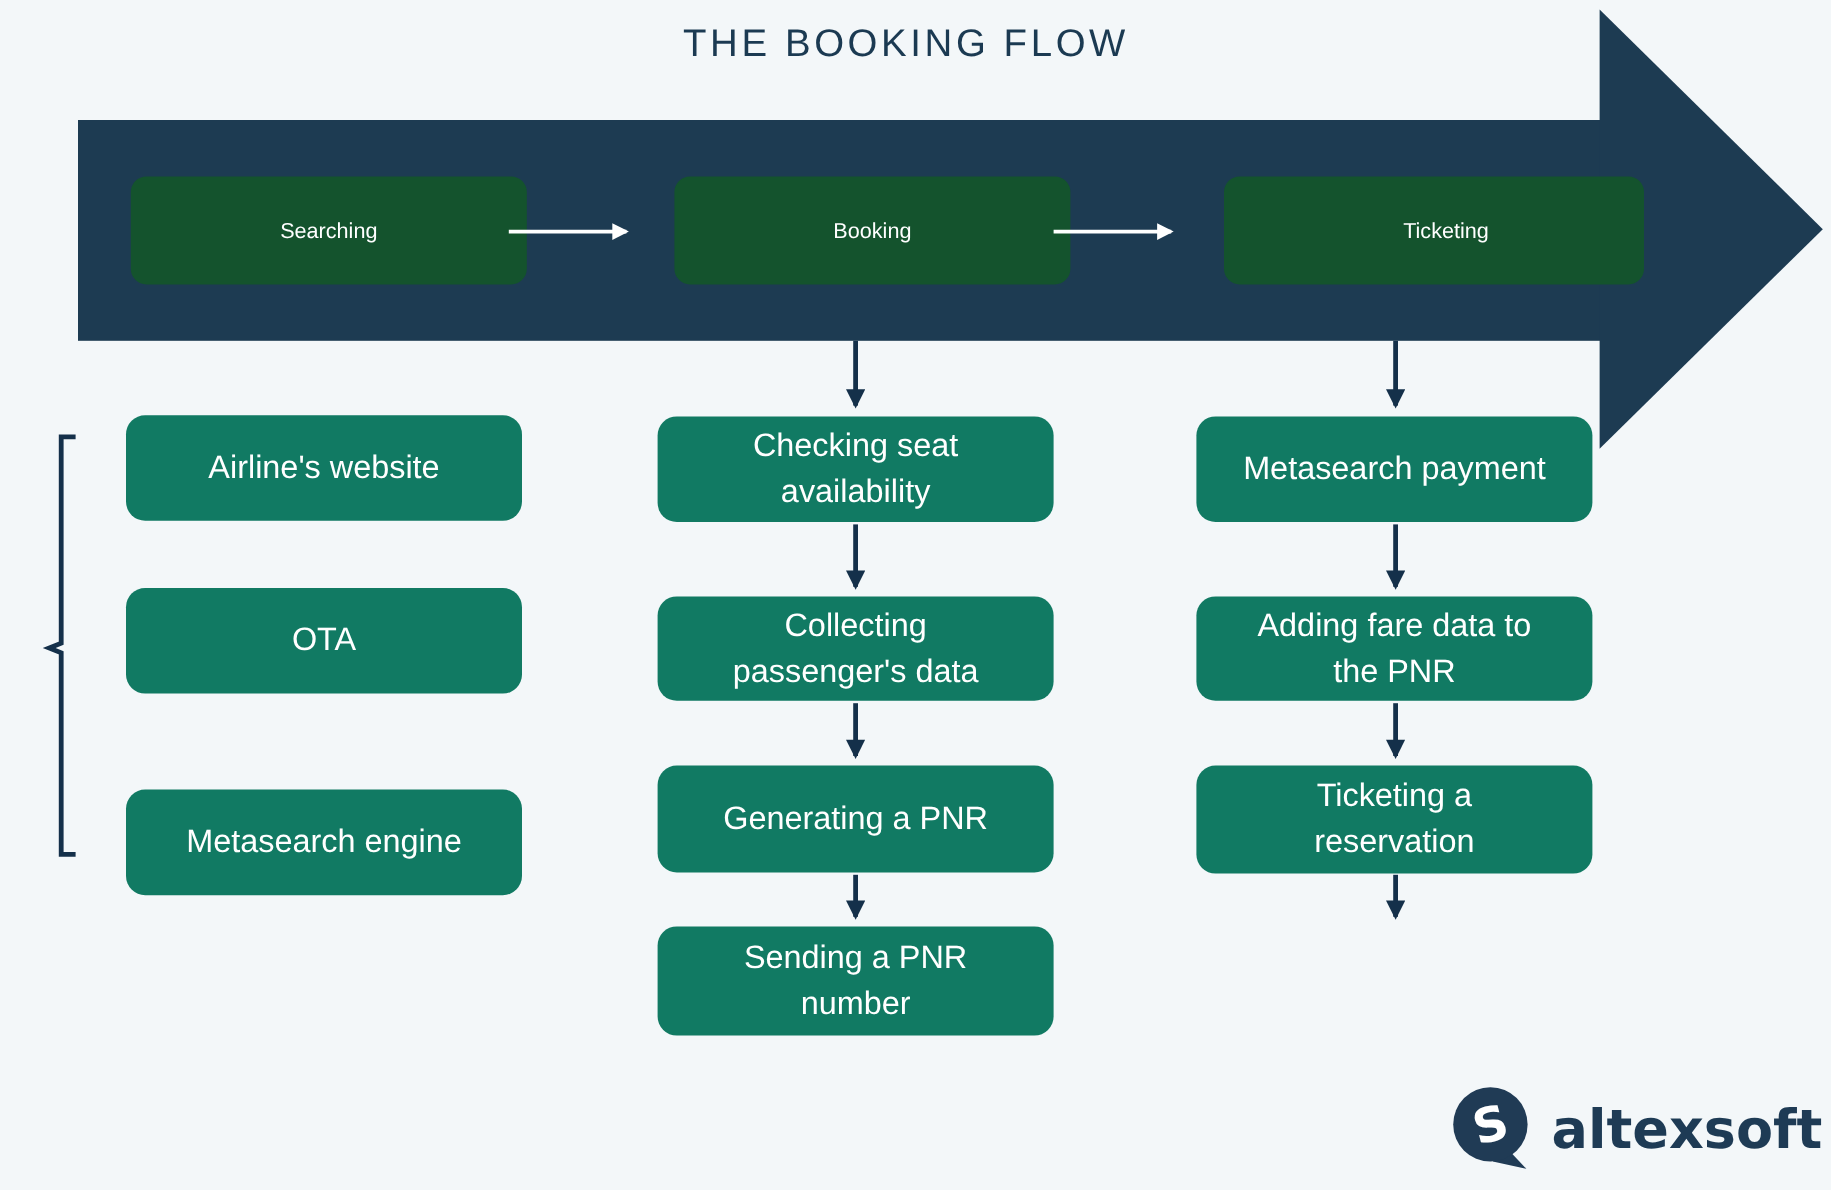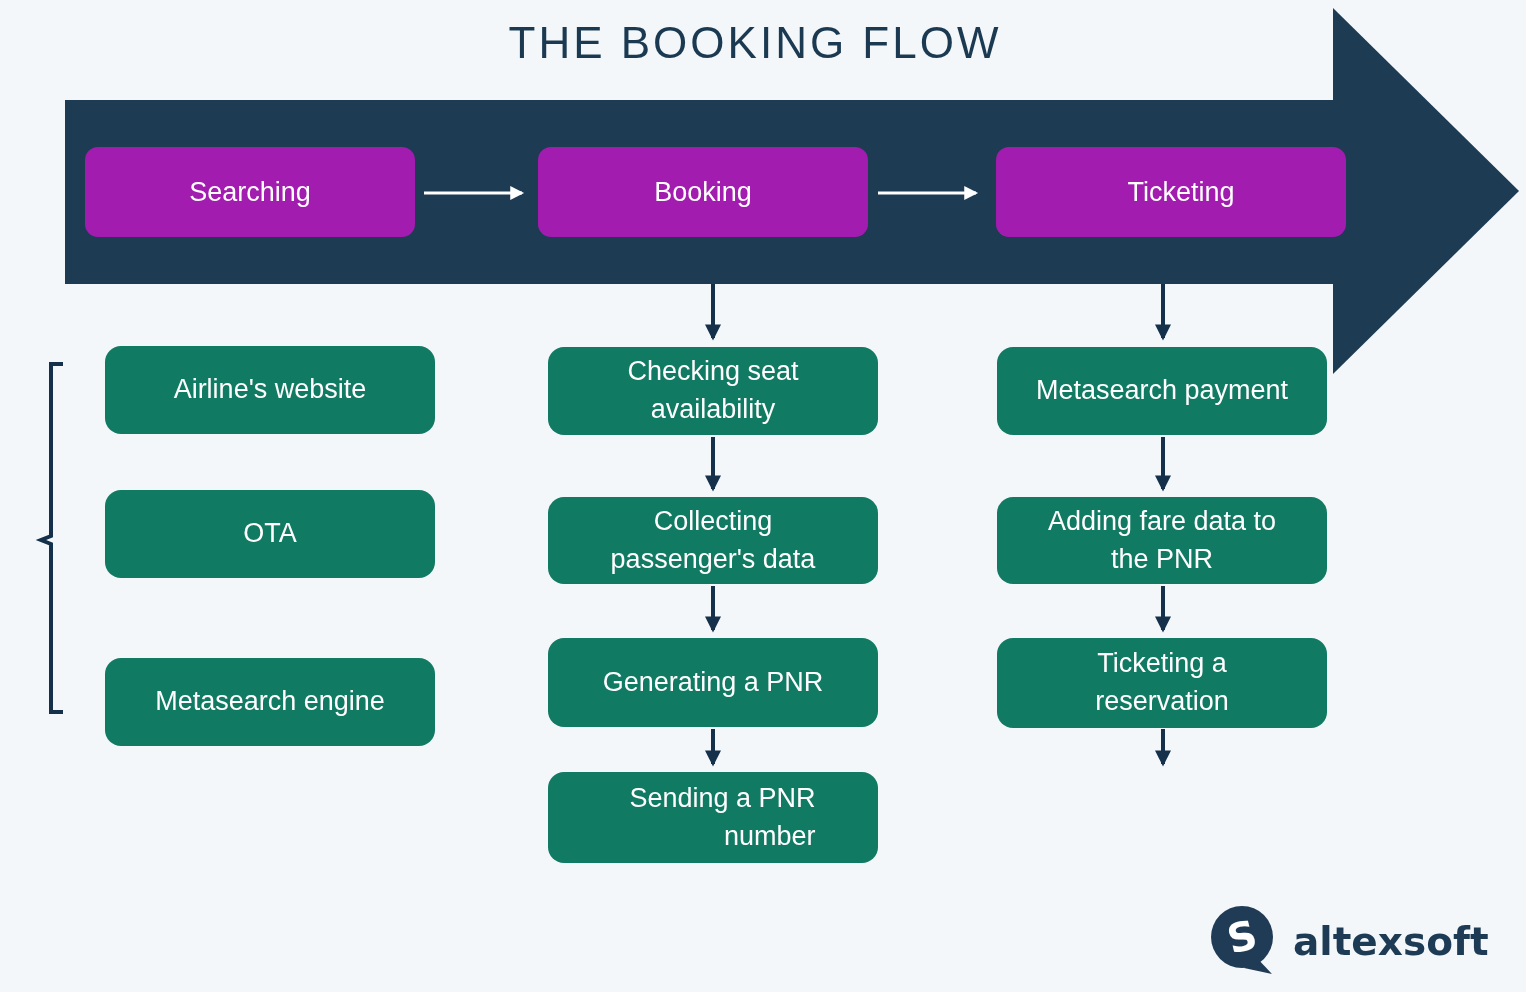--- a/index.html
+++ b/index.html
@@ -6,61 +6,61 @@
   #canvas{
     position:relative;
     width:1526px;height:992px;
     background:#f3f7f9;
     overflow:hidden;
     font-family:"Liberation Sans", sans-serif;
   }
   .title{
     position:absolute;left:0;top:18px;width:1510px;
     text-align:center;
-    font-size:44px;font-weight:500;letter-spacing:3px;
+    font-size:32px;font-weight:500;letter-spacing:3px;
     color:#1b3a52;
   }
   .band{
     position:absolute;left:65px;top:100px;width:1270px;height:184px;
     background:#1d3b52;
   }
   .band-head{
     position:absolute;left:1333px;top:8px;width:0;height:0;
     border-top:183px solid transparent;
     border-bottom:183px solid transparent;
     border-left:186px solid #1d3b52;
   }
   .stage{
     position:absolute;top:147px;width:330px;height:90px;
-    background:#a21caf;border-radius:13px;
+    background:#14532d;border-radius:13px;
     display:flex;align-items:center;justify-content:center;
-    color:#ffffff;font-size:27px;
+    color:#ffffff;font-size:18px;margin-left:24px;
   }
   .step{
     position:absolute;width:330px;
     background:#117a63;border-radius:16px;
     display:flex;align-items:center;justify-content:center;
     color:#ffffff;font-size:27px;line-height:1.4;text-align:center;
   }
   .step span{display:block;}
   .mw220{max-width:220px;}
   .mw215{max-width:215px;}
   .mw260{max-width:268px;}
   .mw180{max-width:185px;}
-  .mw200{max-width:205px;text-align:right;}
+  .mw200{max-width:205px;}
   .overlay{
     position:absolute;left:0;top:0;width:1526px;height:992px;
     pointer-events:none;
   }
   .logo{
     position:absolute;left:1208px;top:903px;
     display:flex;align-items:center;gap:11px;
   }
   .logo-text{
-    font-size:39px;font-weight:bold;color:#1e3b55;letter-spacing:0px;
+    font-size:45px;font-weight:bold;color:#1e3b55;letter-spacing:0px;
     font-family:"DejaVu Sans", sans-serif;
   }
 </style>
 </head>
 <body>
 
 <div id="canvas">
 
   <div class="title">THE BOOKING FLOW</div>
 

